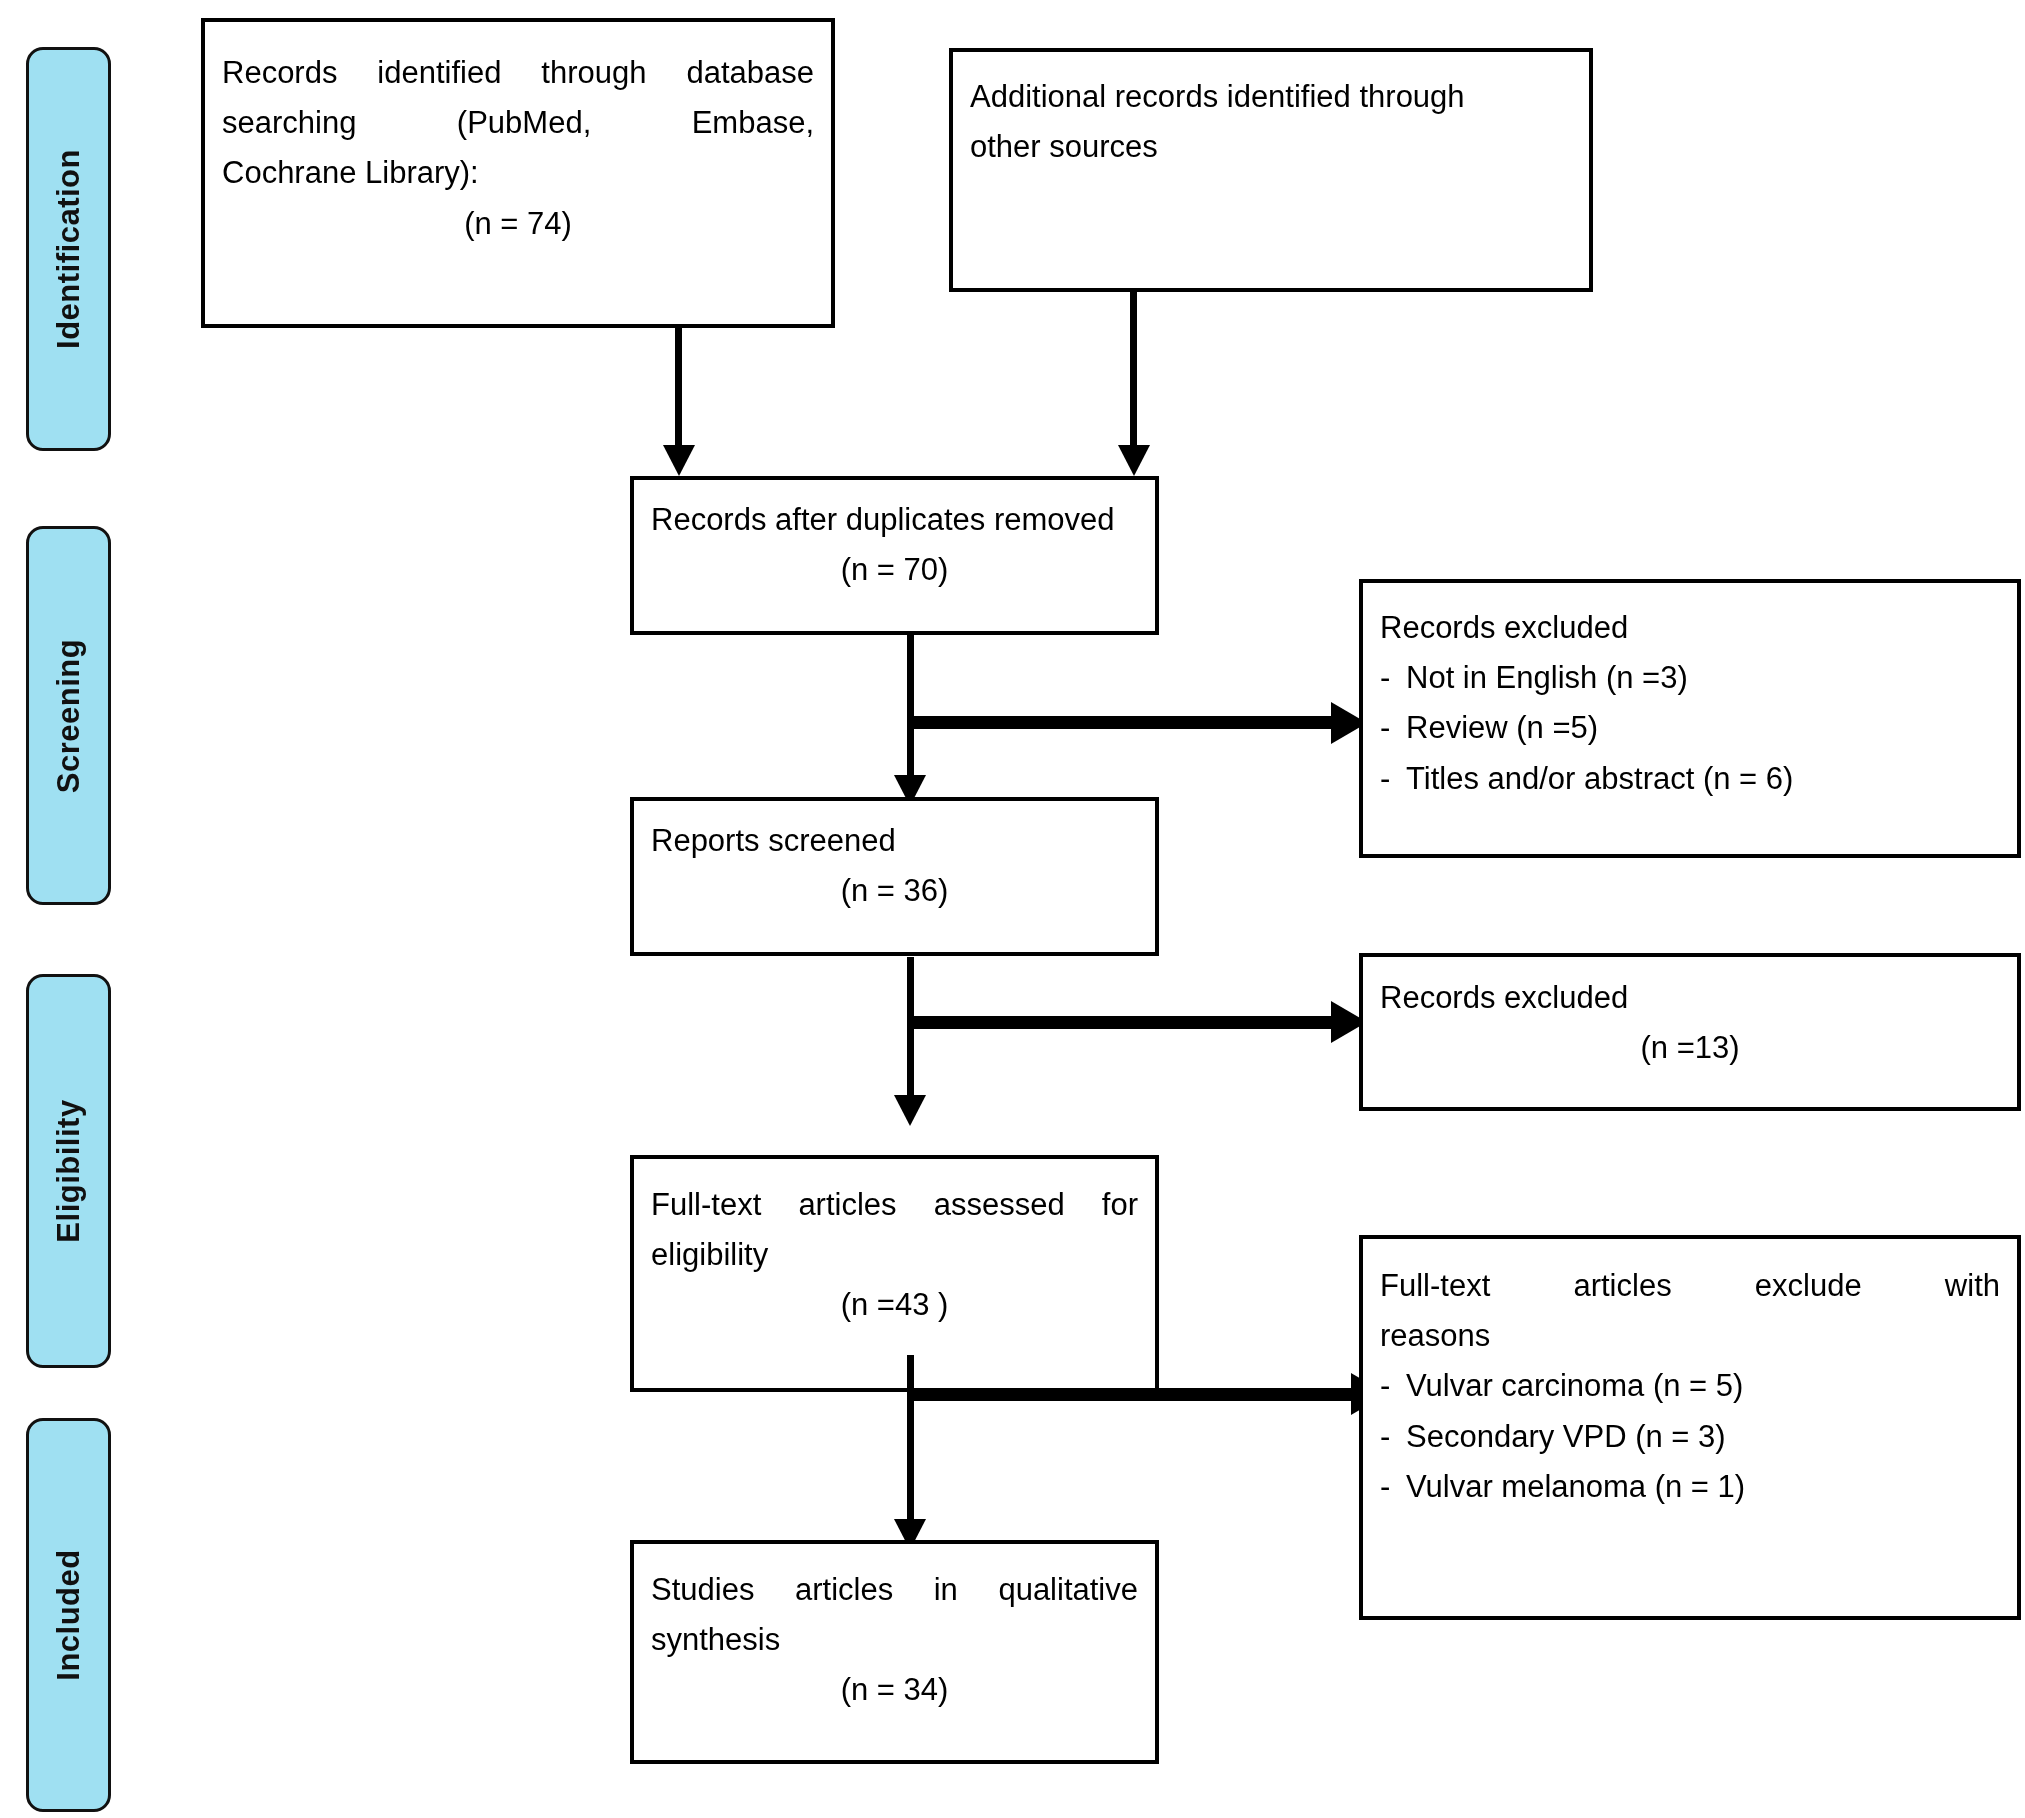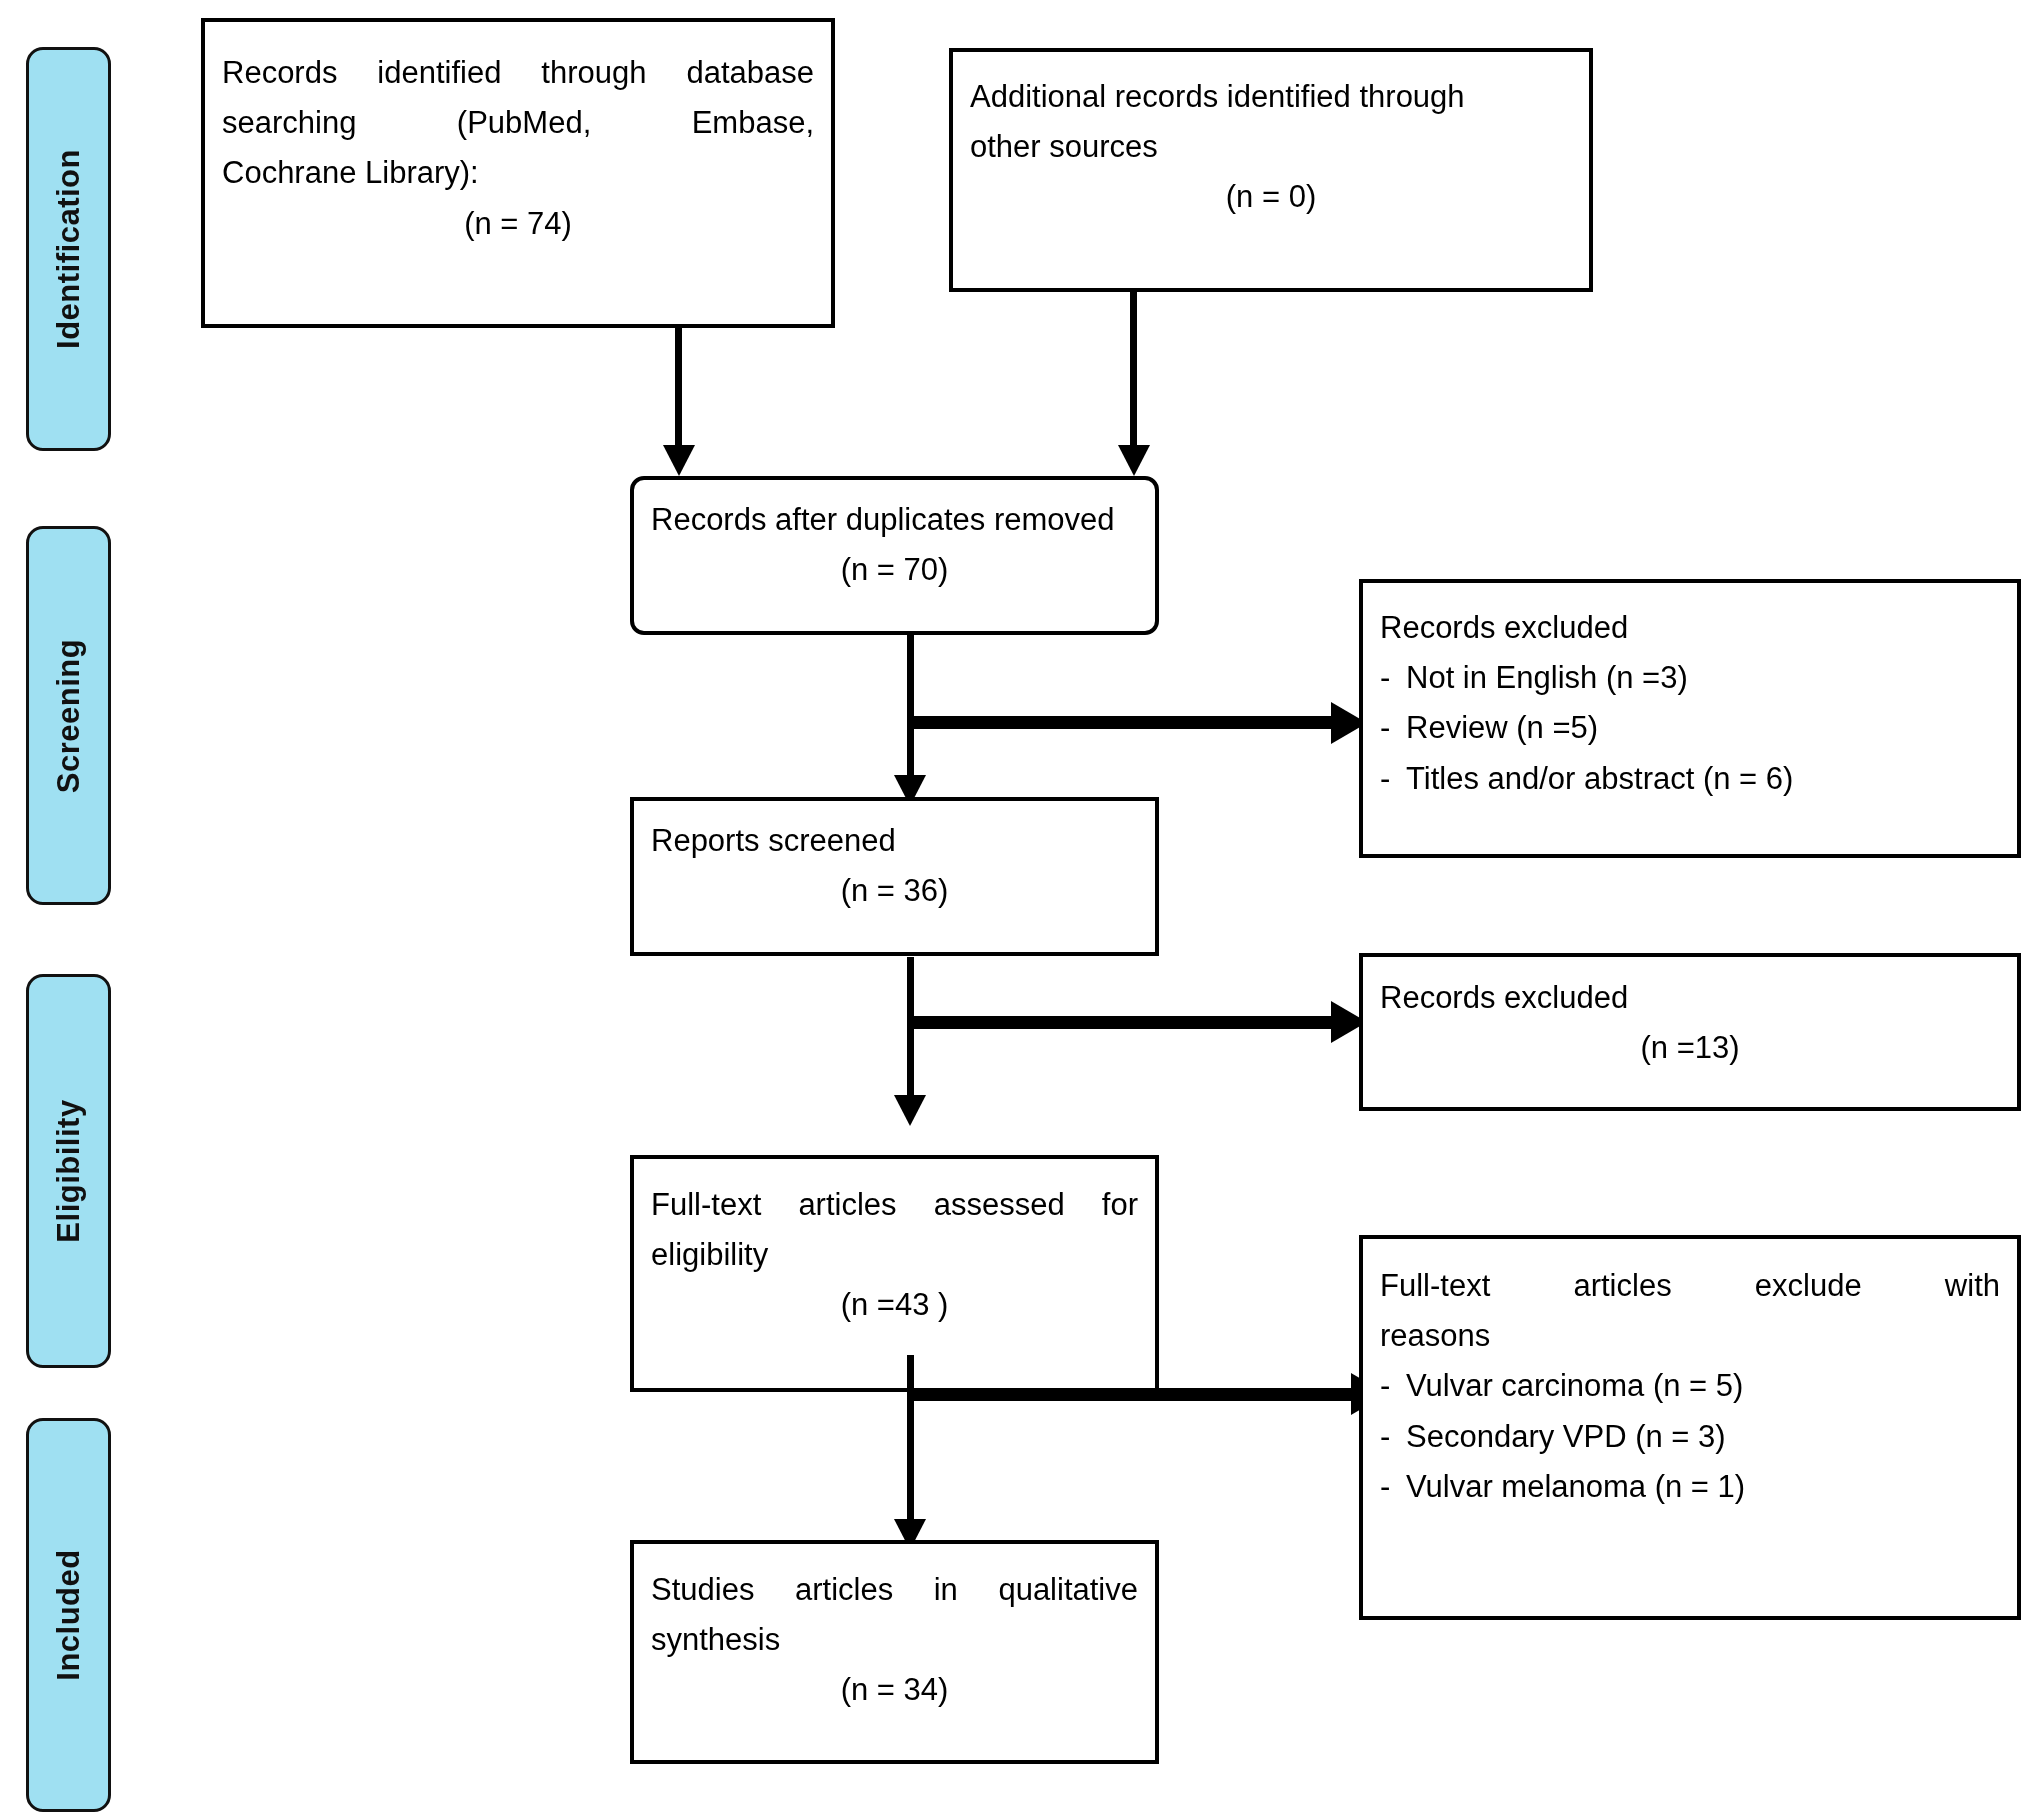--- a/index.html
+++ b/index.html
@@ -133,30 +133,29 @@
   <div class="flow-box" style="left:201px; top:18px; width:634px; height:310px; padding-top:26px;">
     <p class="flow-line justify">Records identified through database</p>
     <p class="flow-line justify">searching (PubMed, Embase,</p>
     <p class="flow-line left">Cochrane Library):</p>
     <p class="flow-line center">(n = 74)</p>
   </div>
 
   <div class="flow-box" style="left:949px; top:48px; width:644px; height:244px; padding-top:20px;">
     <p class="flow-line left">Additional records identified through</p>
     <p class="flow-line left">other sources</p>
-    <p class="flow-line center">(n = 0)</p>
   </div>
 
   <div class="v-line" style="left:675px; top:328px; height:120px;"></div>
   <div class="arrow-down" style="left:663px; top:445px;"></div>
 
   <div class="v-line" style="left:1130px; top:292px; height:155px;"></div>
   <div class="arrow-down" style="left:1118px; top:445px;"></div>
 
-  <div class="flow-box" style="left:630px; top:476px; width:529px; height:159px; padding-top:15px;border-radius:14px;">
+  <div class="flow-box" style="left:630px; top:476px; width:529px; height:159px; padding-top:15px;">
     <p class="flow-line left">Records after duplicates removed</p>
     <p class="flow-line center">(n = 70)</p>
   </div>
 
   <div class="v-line" style="left:907px; top:635px; height:159px;"></div>
   <div class="arrow-down" style="left:894px; top:775px;"></div>
 
   <div class="h-line thick" style="left:907px; top:716px; width:429px;"></div>
   <div class="arrow-right" style="left:1331px; top:702px;"></div>
 

